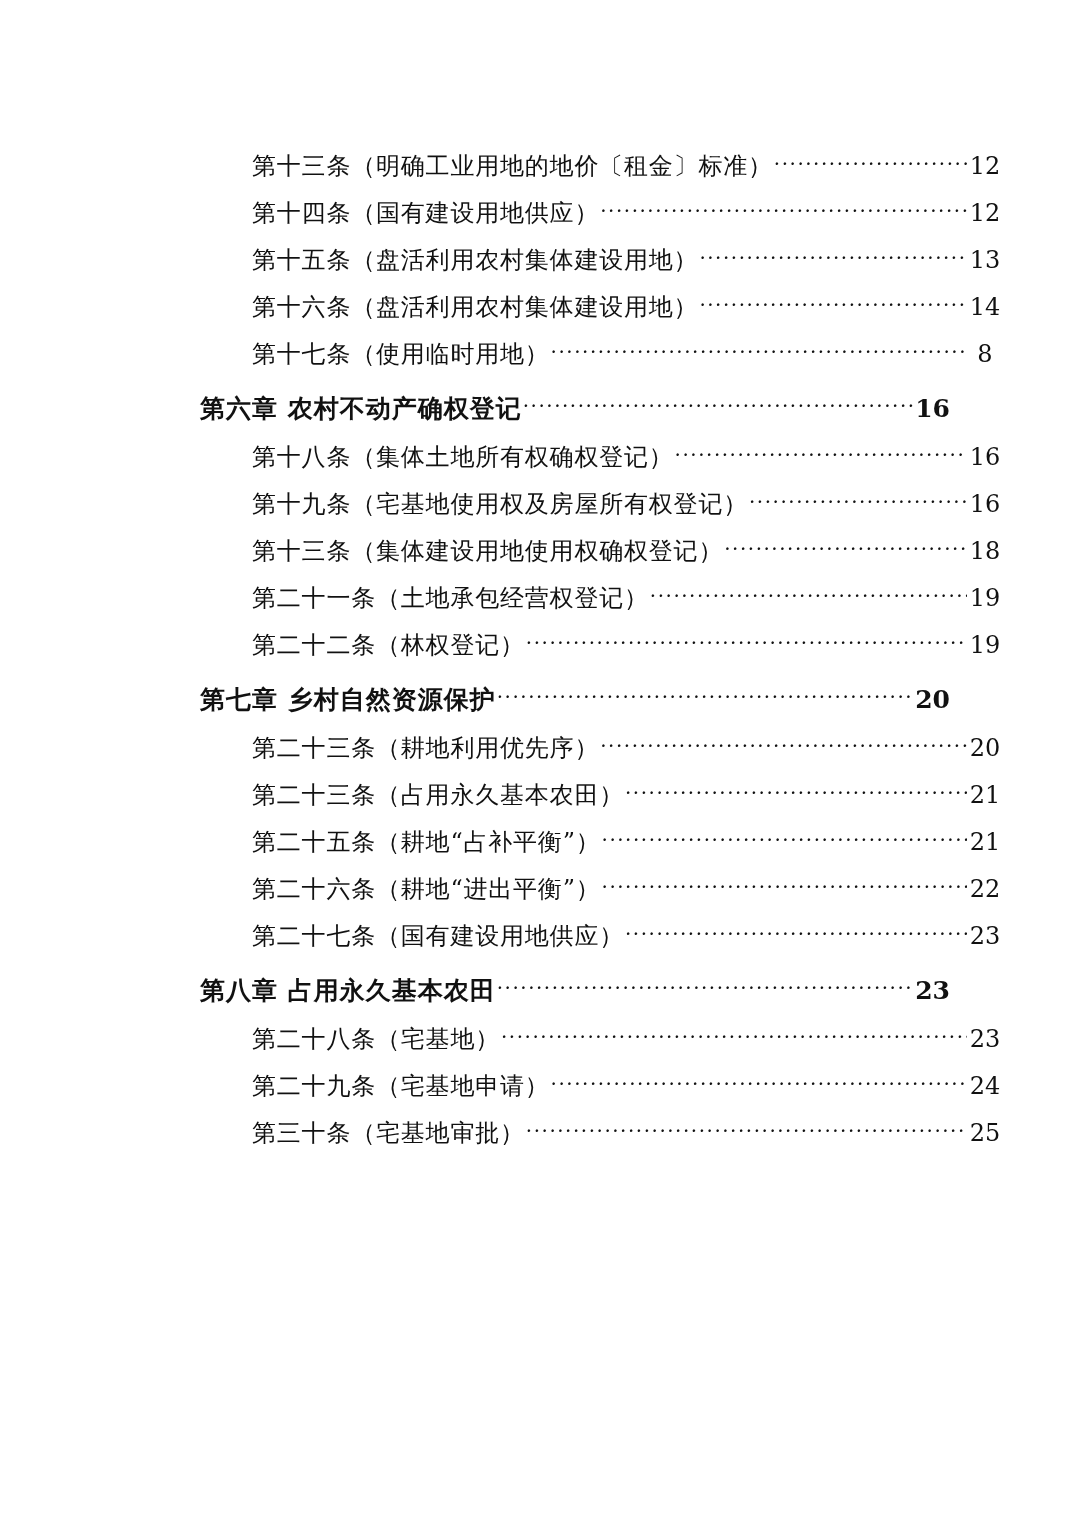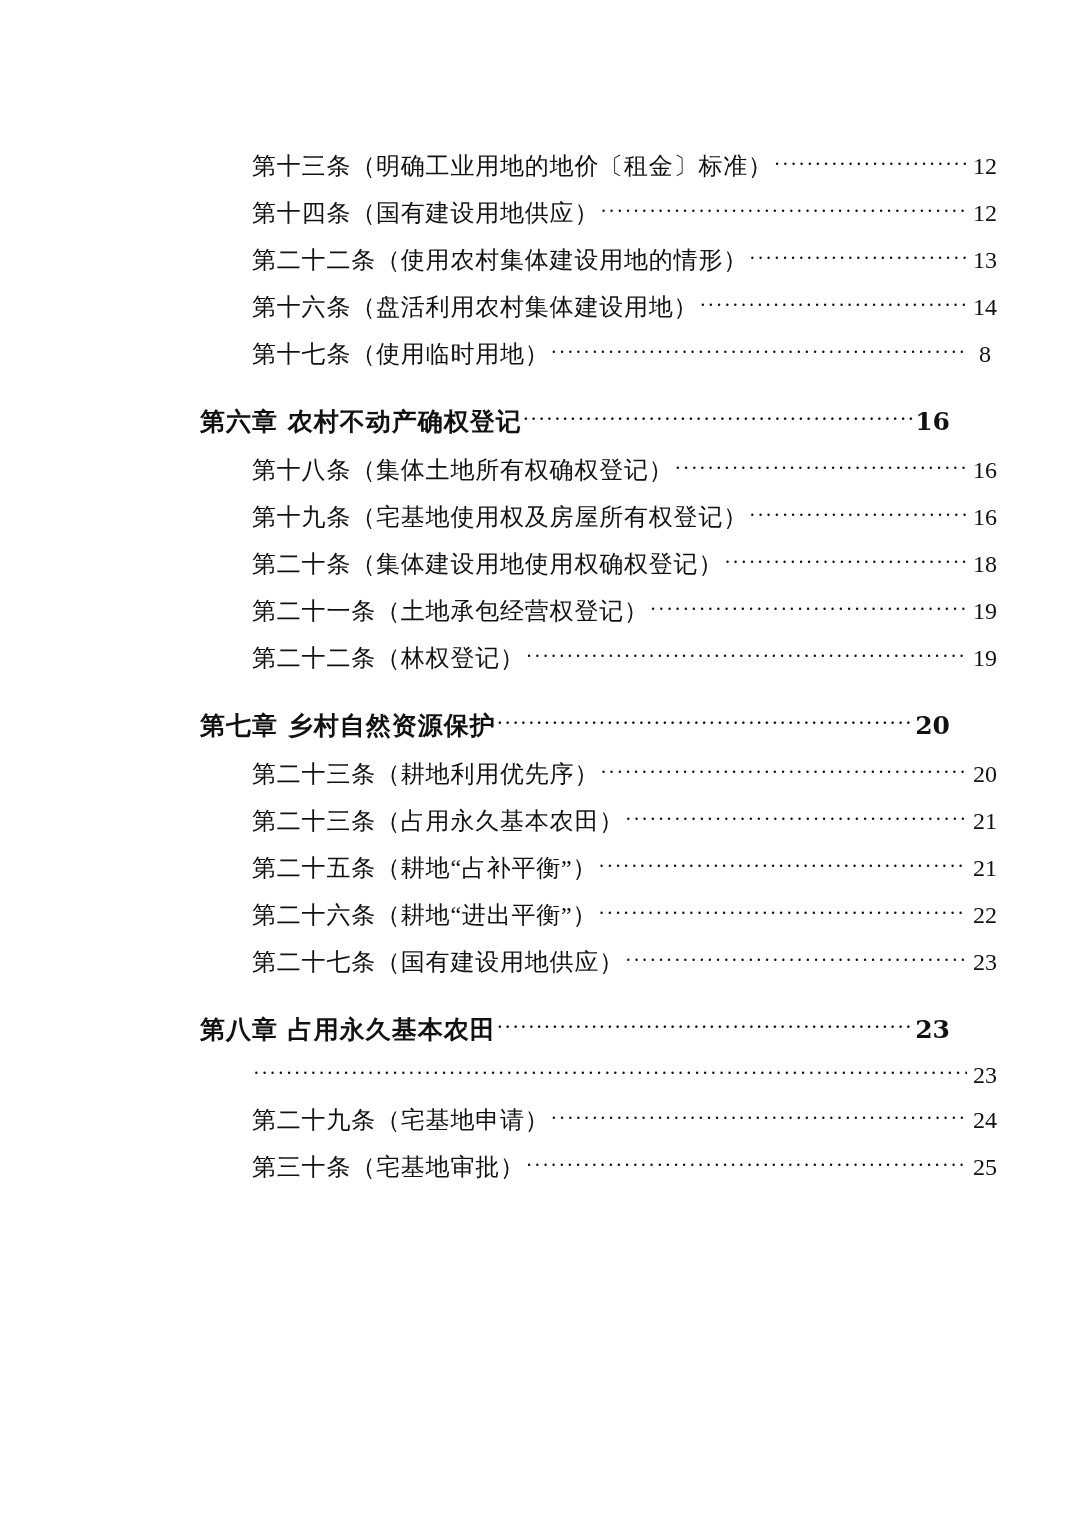--- a/index.html
+++ b/index.html
@@ -51,40 +51,39 @@
     flex: 0 0 auto;
     text-align: center;
     min-width: 34px;
   }
 
   
   .level-chapter {
     font-weight: bold;
     font-size: 25px;
     padding-left: 10px;
-    margin-top: 35px;
+    margin-top: 22px;
     margin-bottom: 16px;
   }
   .level-chapter .label {
     letter-spacing: 1px;
   }
   .level-chapter .page-num {
     font-weight: bold;
   }
   .level-chapter .dots {
     font-weight: normal;
     top: -4px;
   }
 
   
   .level-article {
     font-size: 24px;
     padding-left: 62px;
     margin-bottom: 15px;
-    font-family: Liberation Serif, serif;
   }
   .level-article .label {
     letter-spacing: 0.8px;
   }
 </style>
 </head>
 <body>
 
 <div class="page">
   <div class="toc" id="toc-root">
@@ -92,21 +91,21 @@
         <span class="label">第十三条（明确工业用地的地价〔租金〕标准）</span>
         <span class="dots">·····································································································································</span>
         <span class="page-num">12</span>
       </div>
       <div class="toc-entry level-article">
         <span class="label">第十四条（国有建设用地供应）</span>
         <span class="dots">·····································································································································</span>
         <span class="page-num">12</span>
       </div>
       <div class="toc-entry level-article">
-        <span class="label">第二十二条（使用农村集体建设用地的情形）</span>
+        <span class="label">第十五条（盘活利用农村集体建设用地）</span>
         <span class="dots">·····································································································································</span>
         <span class="page-num">13</span>
       </div>
       <div class="toc-entry level-article">
         <span class="label">第十六条（盘活利用农村集体建设用地）</span>
         <span class="dots">·····································································································································</span>
         <span class="page-num">14</span>
       </div>
       <div class="toc-entry level-article">
         <span class="label">第十七条（使用临时用地）</span>
@@ -122,21 +121,21 @@
         <span class="label">第十八条（集体土地所有权确权登记）</span>
         <span class="dots">·····································································································································</span>
         <span class="page-num">16</span>
       </div>
       <div class="toc-entry level-article">
         <span class="label">第十九条（宅基地使用权及房屋所有权登记）</span>
         <span class="dots">·····································································································································</span>
         <span class="page-num">16</span>
       </div>
       <div class="toc-entry level-article">
-        <span class="label">第二十条（集体建设用地使用权确权登记）</span>
+        <span class="label">第十三条（集体建设用地使用权确权登记）</span>
         <span class="dots">·····································································································································</span>
         <span class="page-num">18</span>
       </div>
       <div class="toc-entry level-article">
         <span class="label">第二十一条（土地承包经营权登记）</span>
         <span class="dots">·····································································································································</span>
         <span class="page-num">19</span>
       </div>
       <div class="toc-entry level-article">
         <span class="label">第二十二条（林权登记）</span>
@@ -172,20 +171,21 @@
         <span class="label">第二十七条（国有建设用地供应）</span>
         <span class="dots">·····································································································································</span>
         <span class="page-num">23</span>
       </div>
       <div class="toc-entry level-chapter">
         <span class="label">第八章  占用永久基本农田</span>
         <span class="dots">·····································································································································</span>
         <span class="page-num">23</span>
       </div>
       <div class="toc-entry level-article">
+        <span class="label">第二十八条（宅基地）</span>
         <span class="dots">·····································································································································</span>
         <span class="page-num">23</span>
       </div>
       <div class="toc-entry level-article">
         <span class="label">第二十九条（宅基地申请）</span>
         <span class="dots">·····································································································································</span>
         <span class="page-num">24</span>
       </div>
       <div class="toc-entry level-article">
         <span class="label">第三十条（宅基地审批）</span>

